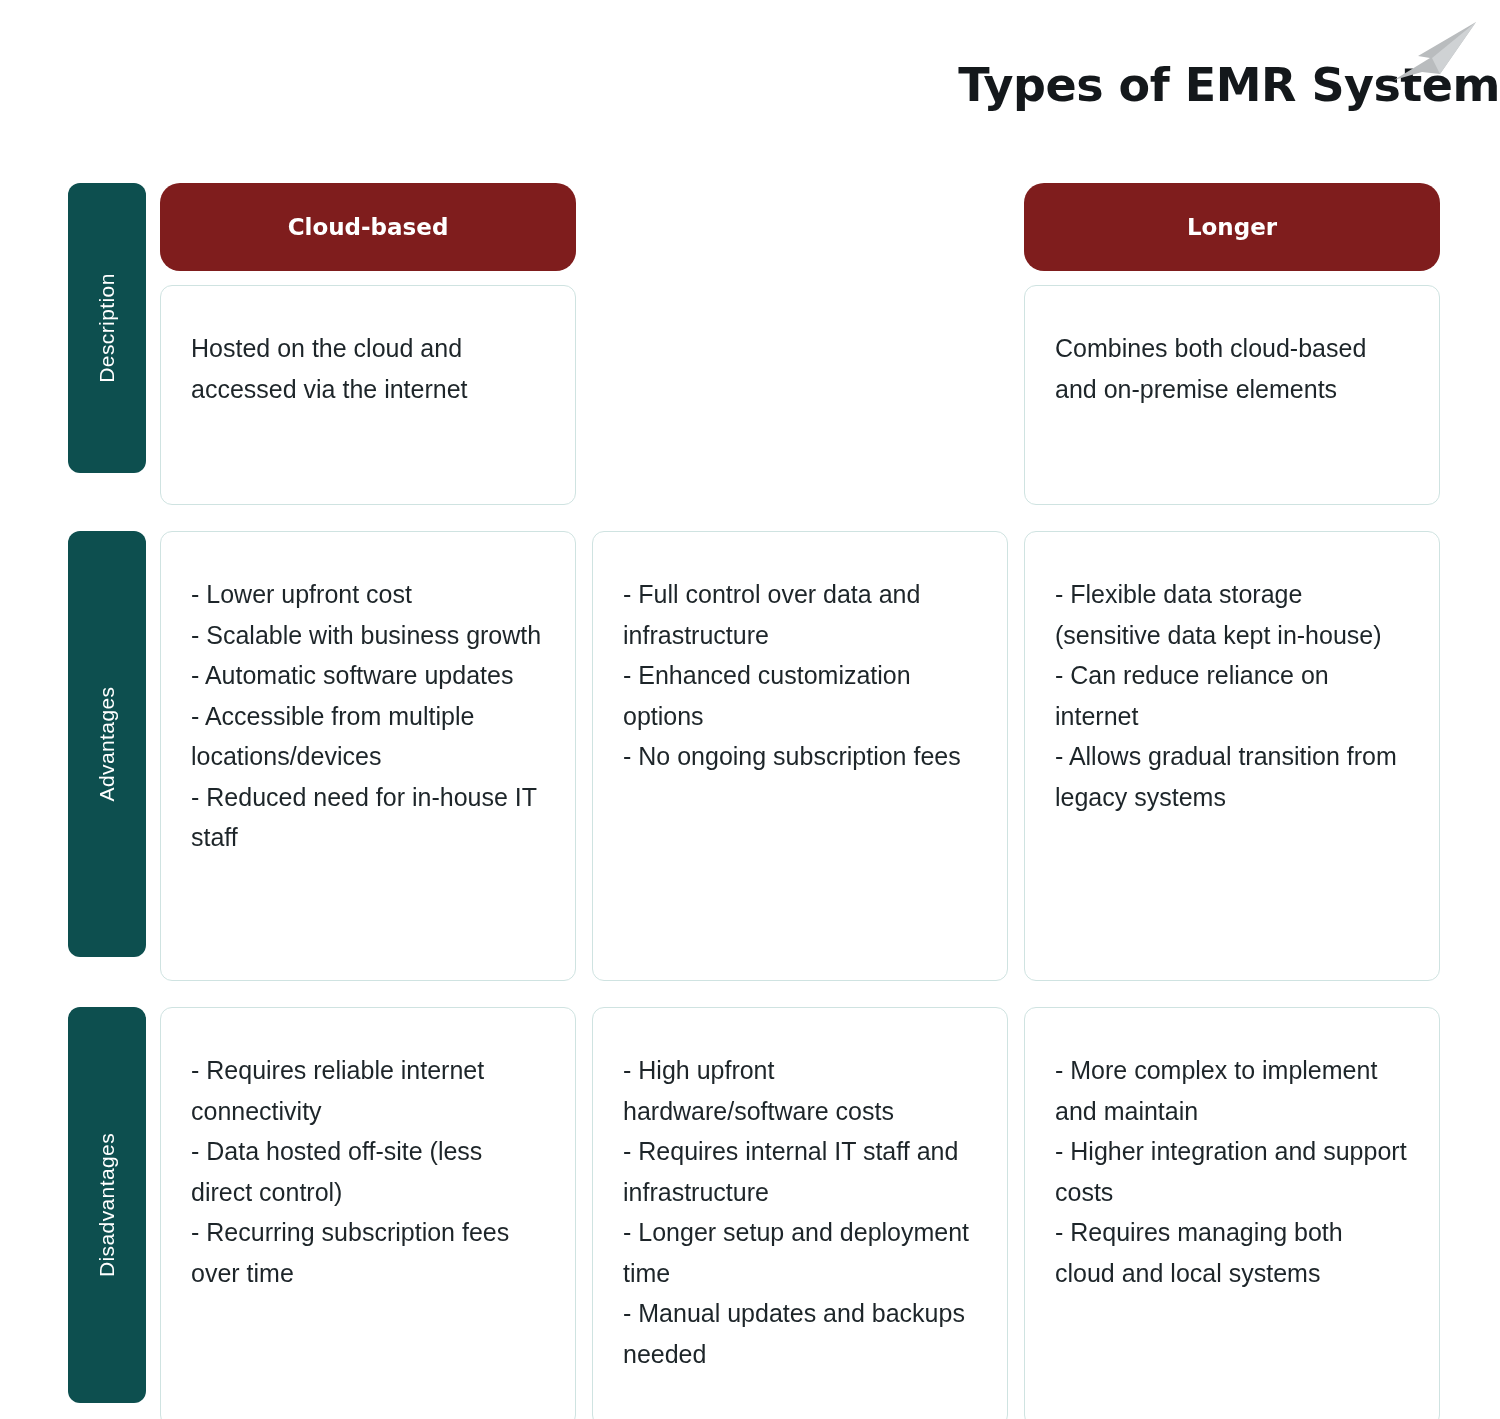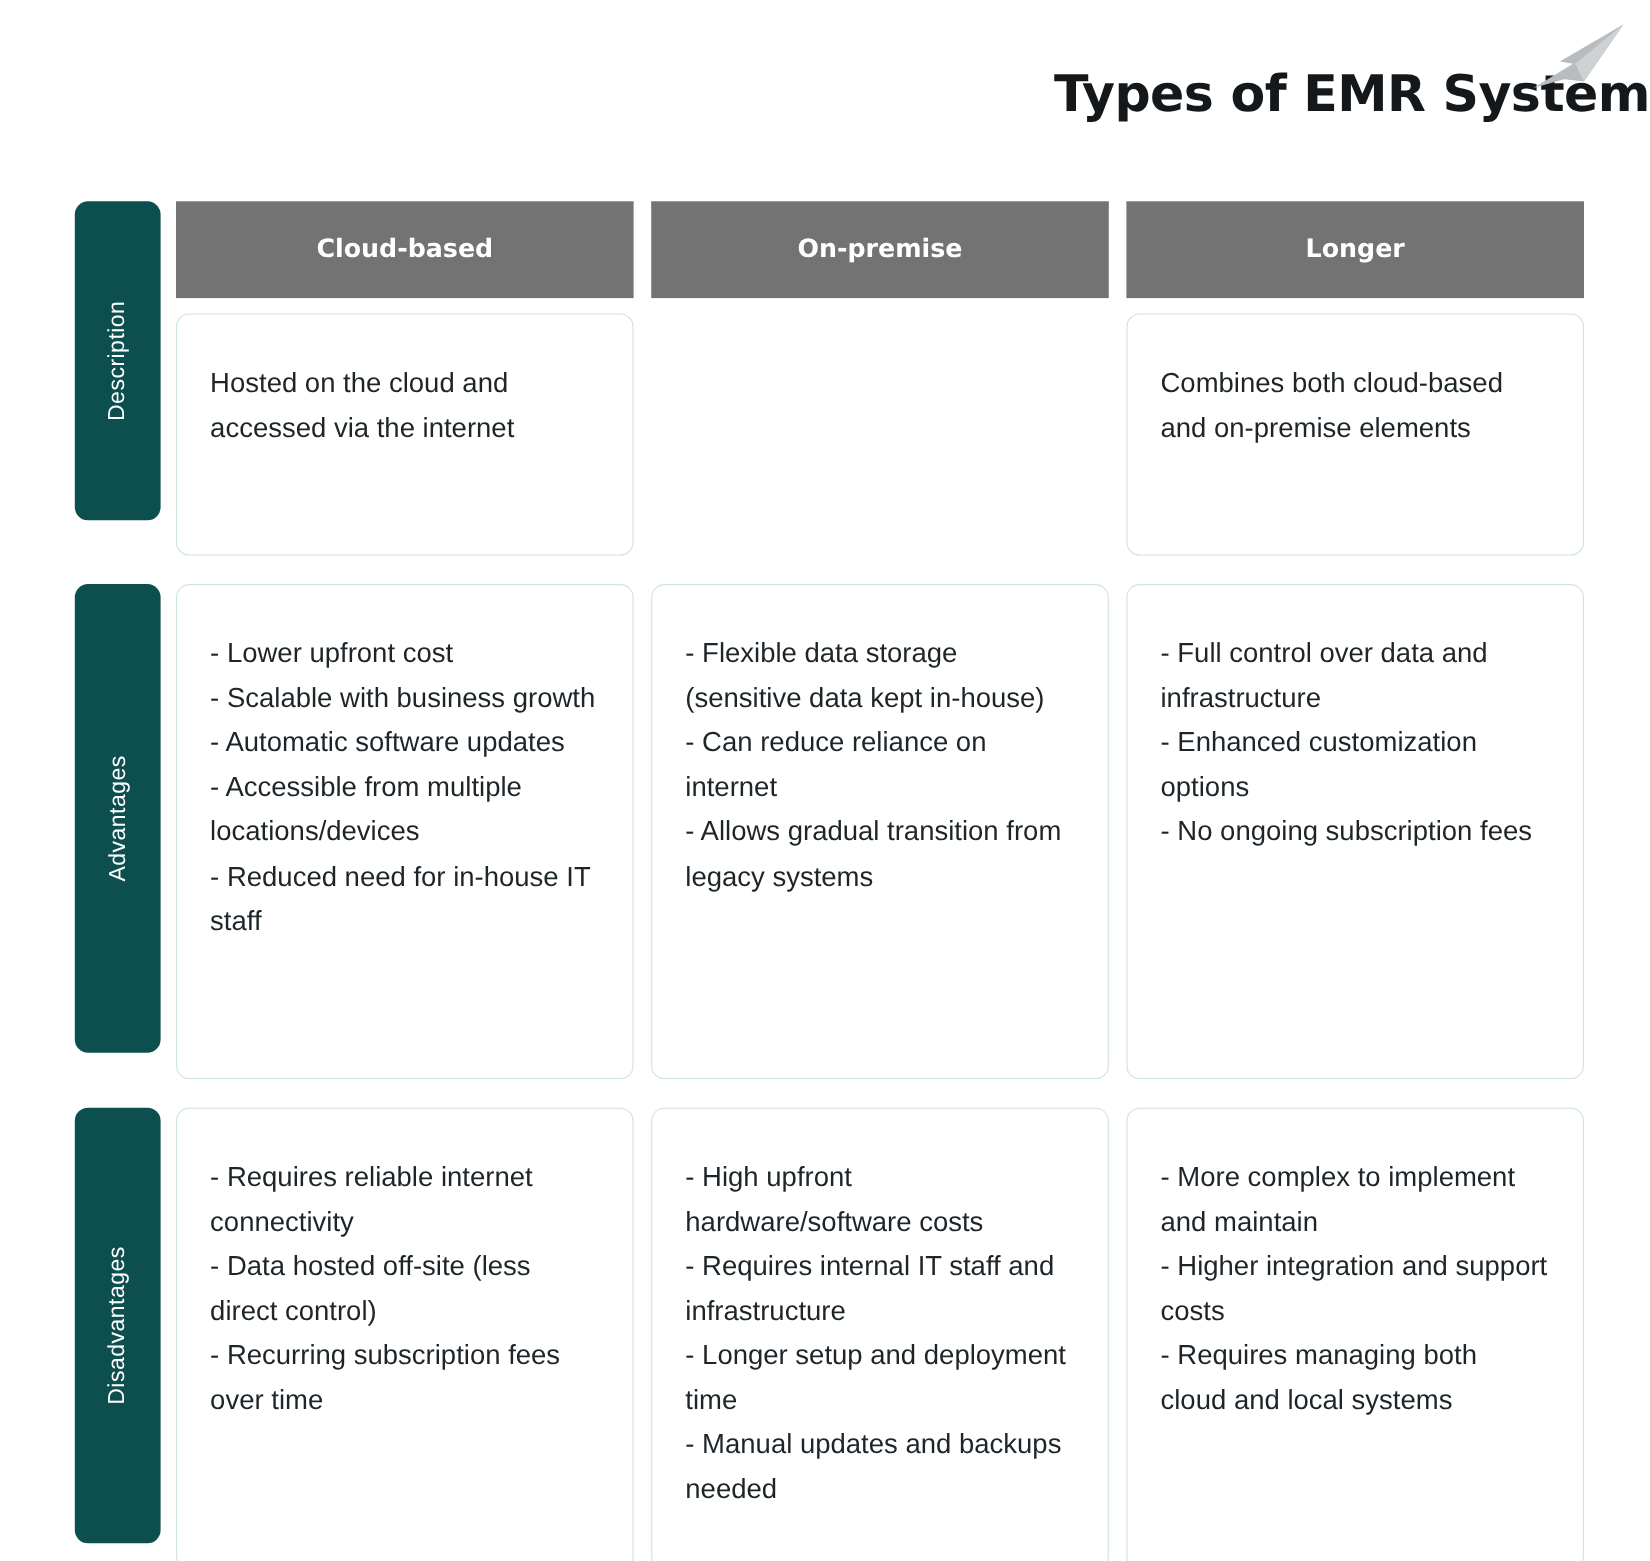--- a/index.html
+++ b/index.html
@@ -73,22 +73,22 @@
     gap: 16px;
   }
 
   .col {
     flex: 1 1 0;
     display: flex;
     flex-direction: column;
   }
 
   .head-cell {
-    background: #737373;
-    border-radius: 0;
+    background: #7f1d1d;
+    border-radius: 20px;
     color: #ffffff;
     font-size: 23px;
     font-weight: bold;
     text-align: center;
     padding: 31px 10px;
     font-family: "DejaVu Sans", sans-serif;
   }
 
   .body-cell {
     background: #ffffff;
@@ -130,21 +130,20 @@
   <div class="grid-row row-desc">
     <div class="row-label">
       <span>Description</span>
     </div>
     <div class="cols">
       <div class="col">
         <div class="head-cell">Cloud-based</div>
         <div class="body-cell">Hosted on the cloud and accessed via the internet</div>
       </div>
       <div class="col">
-        <div class="head-cell">On-premise</div>
       </div>
       <div class="col">
         <div class="head-cell">Longer</div>
         <div class="body-cell">Combines both cloud-based and on-premise elements</div>
       </div>
     </div>
   </div>
 
   <div class="grid-row row-adv">
     <div class="row-label">
@@ -152,28 +151,28 @@
     </div>
     <div class="cols">
       <div class="col">
         <div class="body-cell">- Lower upfront cost
 - Scalable with business growth
 - Automatic software updates
 - Accessible from multiple locations/devices
 - Reduced need for in-house IT staff</div>
       </div>
       <div class="col">
+        <div class="body-cell">- Full control over data and infrastructure
+- Enhanced customization options
+- No ongoing subscription fees</div>
+      </div>
+      <div class="col">
         <div class="body-cell">- Flexible data storage (sensitive data kept in-house)
 - Can reduce reliance on internet
 - Allows gradual transition from legacy systems</div>
-      </div>
-      <div class="col">
-        <div class="body-cell">- Full control over data and infrastructure
-- Enhanced customization options
-- No ongoing subscription fees</div>
       </div>
     </div>
   </div>
 
   <div class="grid-row row-dis">
     <div class="row-label">
       <span>Disadvantages</span>
     </div>
     <div class="cols">
       <div class="col">

